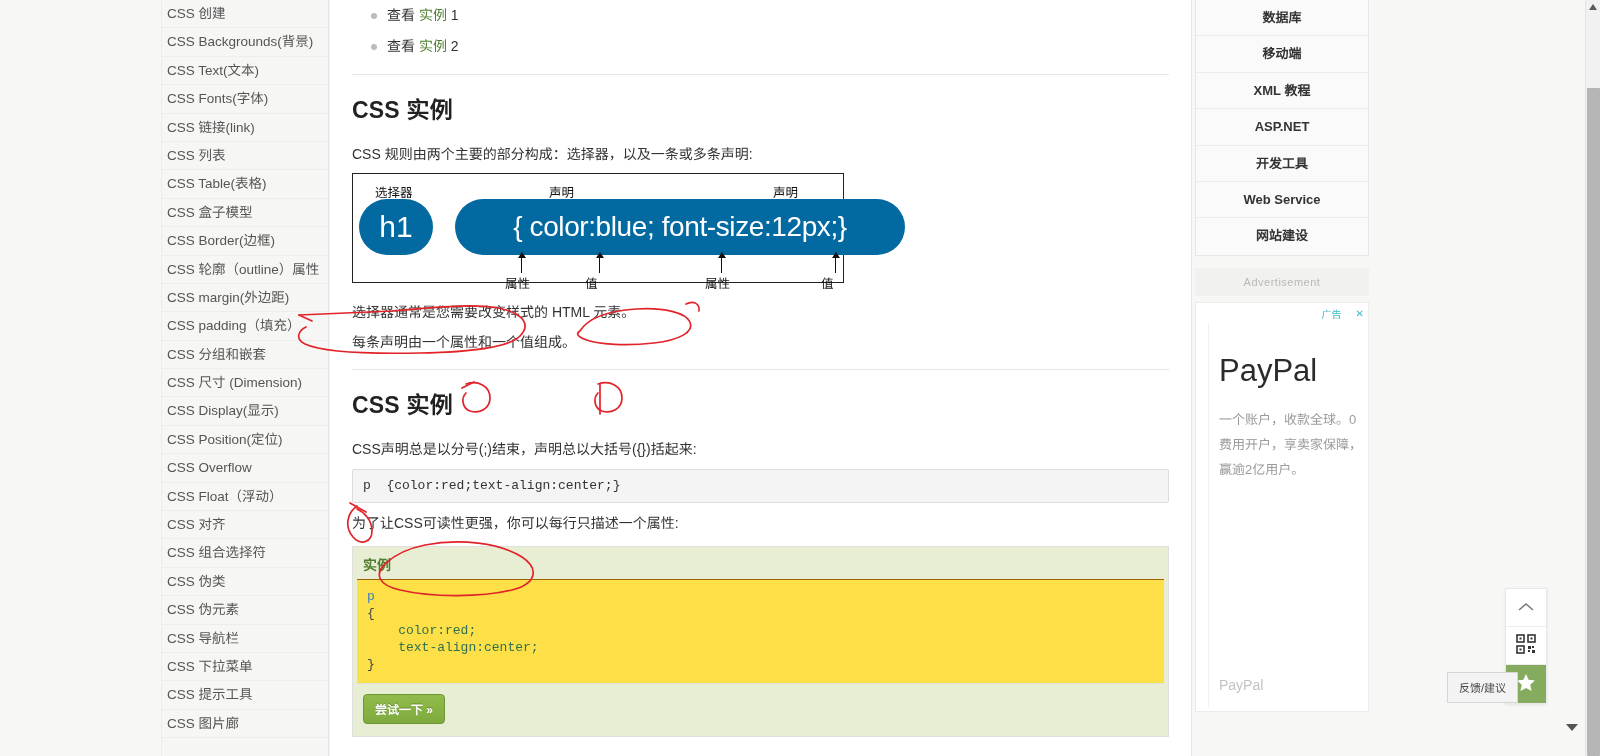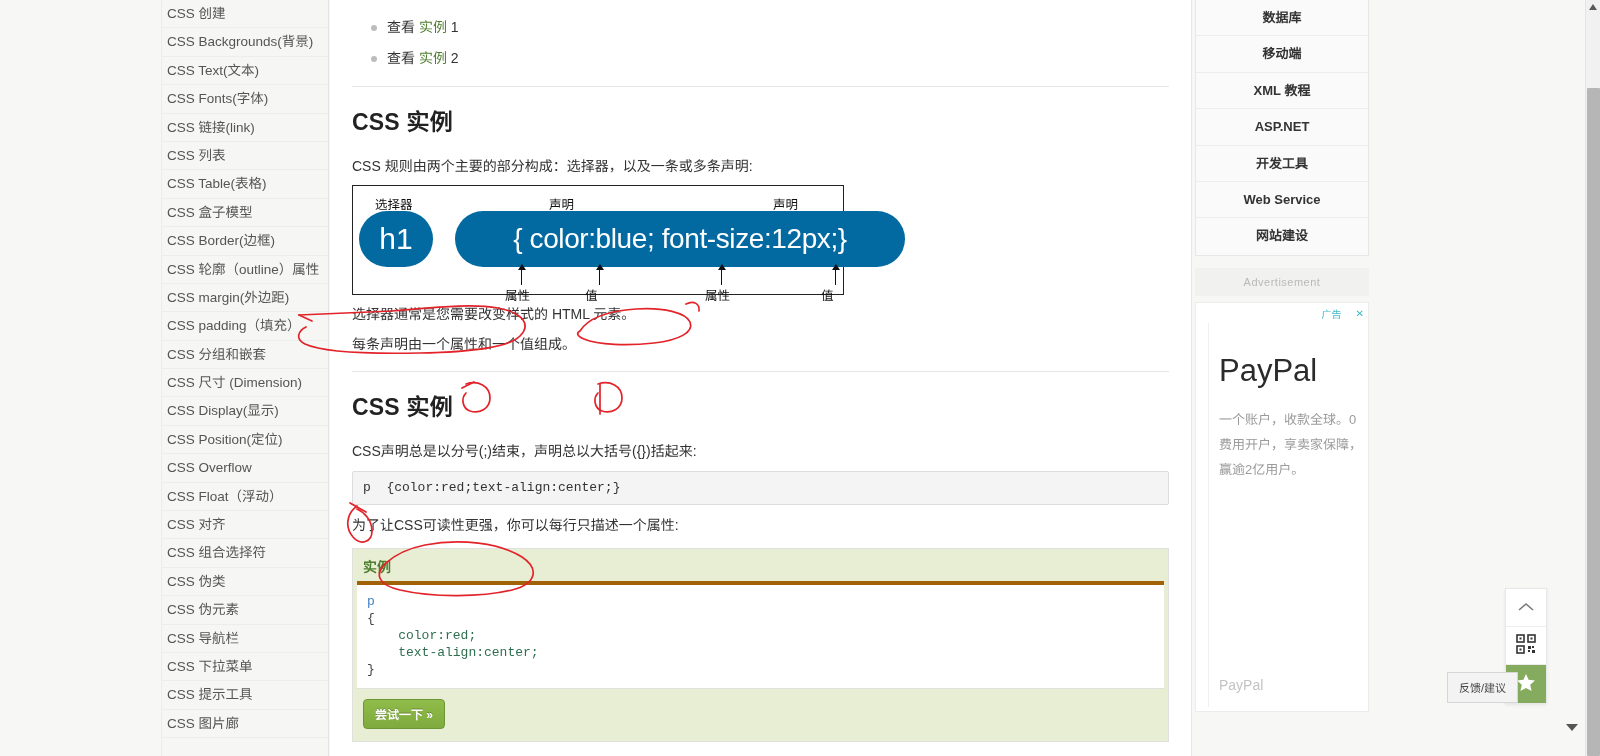--- a/index.html
+++ b/index.html
@@ -43,21 +43,21 @@
     cursor: pointer;
   }
 
   
   .main {
     position: absolute;
     left: 330px; top: 0;
     width: 862px;
     height: 756px;
     background: #ffffff;
-    padding: 12px 22px;
+    padding: 0 22px;
     border-right: 1px solid #e8e8e6;
   }
   ul.ex-list {
     list-style: none;
     margin: 0;
     padding: 0;
   }
   ul.ex-list li {
     position: relative;
     font-size: 14px;
@@ -93,21 +93,21 @@
     margin: 0 0 0 0;
     color: #333;
   }
   
   .diagram {
     position: relative;
     width: 492px;
     height: 110px;
     border: 1px solid #222;
     background: #fff;
-    margin: 4px 0 4px 0;
+    margin: 4px 0 14px 0;
   }
   .dg-lbl {
     position: absolute;
     font-size: 12.5px;
     color: #111;
     font-weight: normal;
     white-space: nowrap;
   }
   .dg-pill {
     position: absolute;
@@ -152,22 +152,22 @@
     background: #e8eed4;
     margin: 8px 0 0 0;
   }
   .example-title {
     font-size: 14px;
     font-weight: bold;
     color: #4e7d2e;
     padding: 7px 10px 5px 10px;
   }
   .example-code {
-    background: #ffffff;
-    border-top: 4px solid #a16207;
+    background: #fde047;
+    border-top: 1px solid #a16207;
     border-bottom: 1px solid #e0e0dc;
     margin: 0 4px;
     padding: 8px 10px 10px 10px;
     font-family: "Liberation Mono", "DejaVu Sans Mono", monospace;
     font-size: 13px;
     line-height: 17px;
     white-space: pre;
     color: #444;
   }
   .example-code .tag { color: #3f7fbf; }

